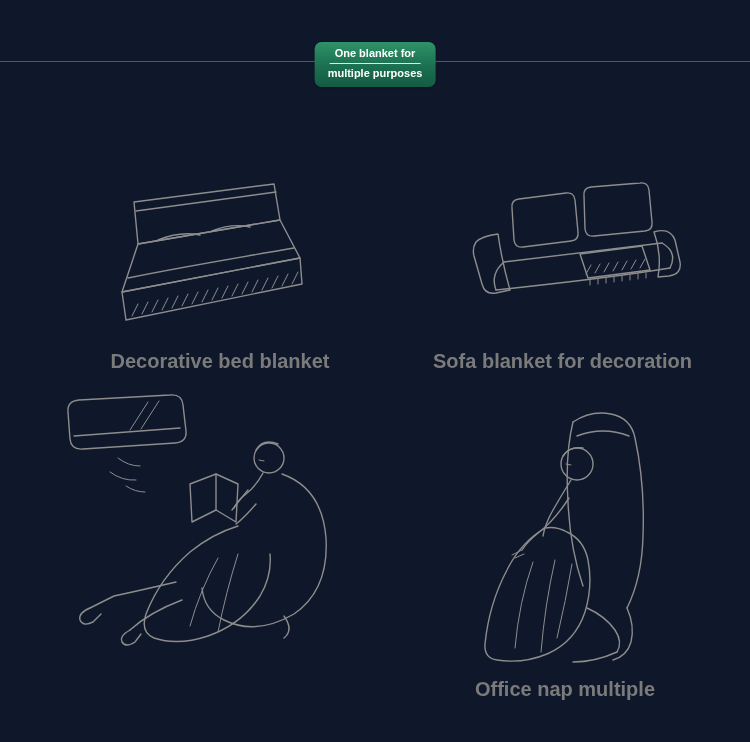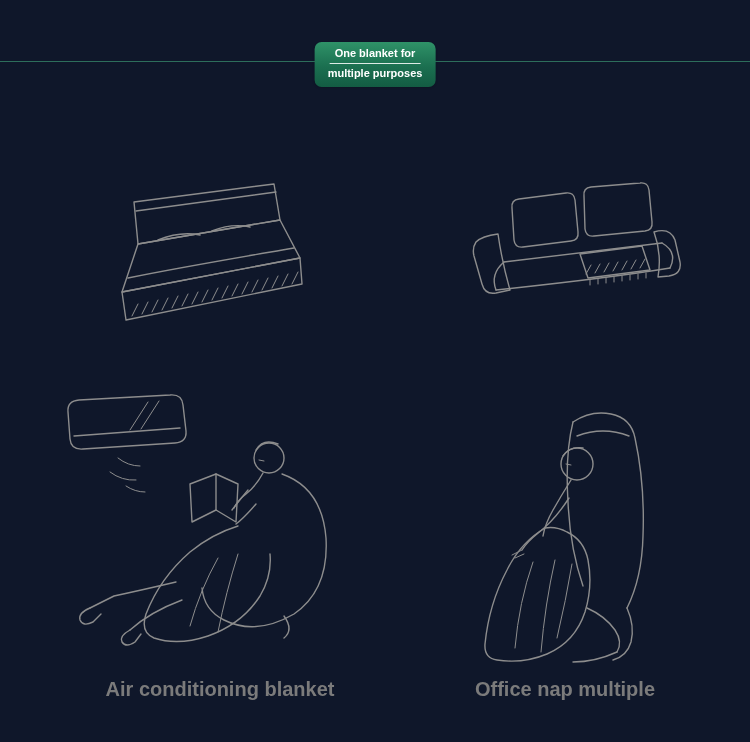--- a/index.html
+++ b/index.html
@@ -189,16 +189,17 @@
         <path class="thin" d="M130,158 Q120,202 116,250"></path>
         <path class="thin" d="M147,162 Q141,198 132,236"></path>
 
         <path d="M162,206 Q180,214 190,228 Q198,240 192,250"></path>
         <path d="M192,250 Q170,260 148,260"></path>
         <path d="M202,206 Q210,224 206,240 Q202,254 188,258"></path>
       </g>
     </svg>
   </figure>
 
-  <div class="caption cap-ac">Air conditioning blanket</div>
+  <div class="caption cap-bed">Decorative bed blanket</div>
+  <div class="caption cap-sofa">Sofa blanket for decoration</div>
   <div class="caption cap-office">Office nap multiple</div>
 
 </div>
 
 </body></html>

